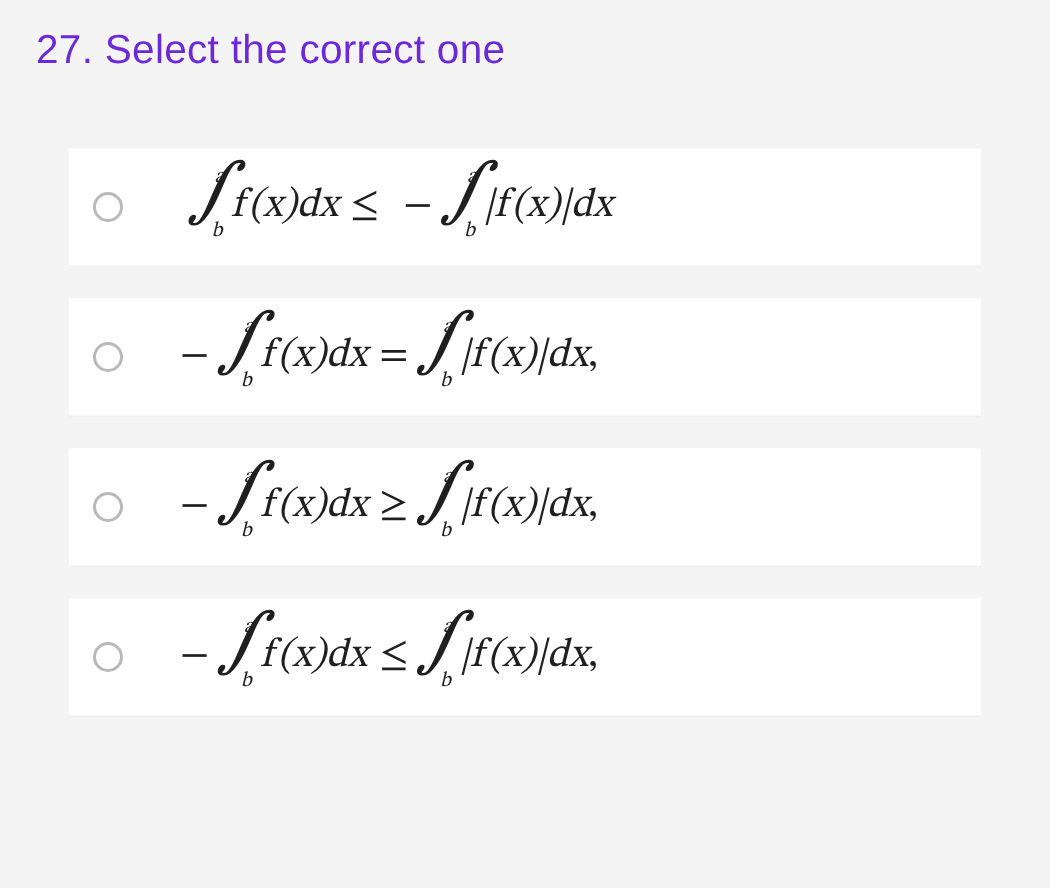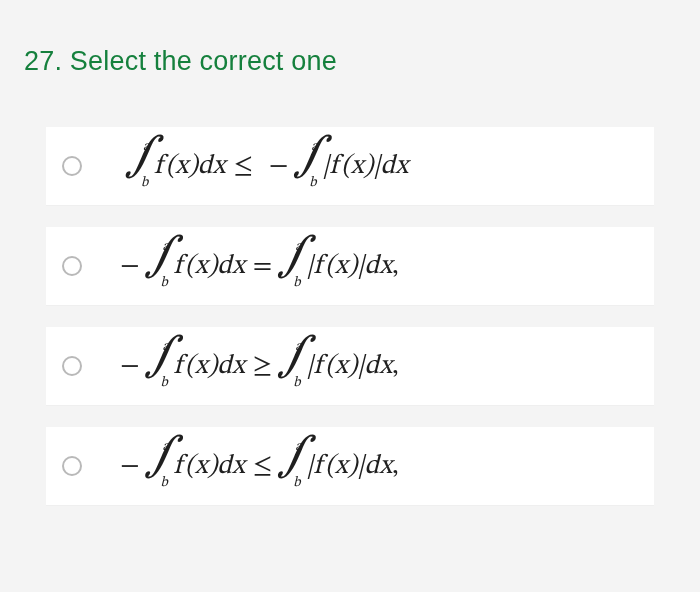--- a/index.html
+++ b/index.html
@@ -7,22 +7,21 @@
     width:700px;height:592px;
     font-family:Arial,Helvetica,sans-serif;
     background:#f4f4f4;
     color:#3c3c3c;
     box-sizing:border-box;
   }
   .prompt{
     padding:18px 20px 10px 24px;
     font-size:27px;
     letter-spacing:.2px;
-    color:#15803d;
-    margin-top:28px;
+    color:#6d28d9;
   }
   .options{
     margin-top:40px;
     padding:0 46px;
     display:flex;
     flex-direction:column;
     gap:22px;
   }
   .option{
     background:#ffffff;

